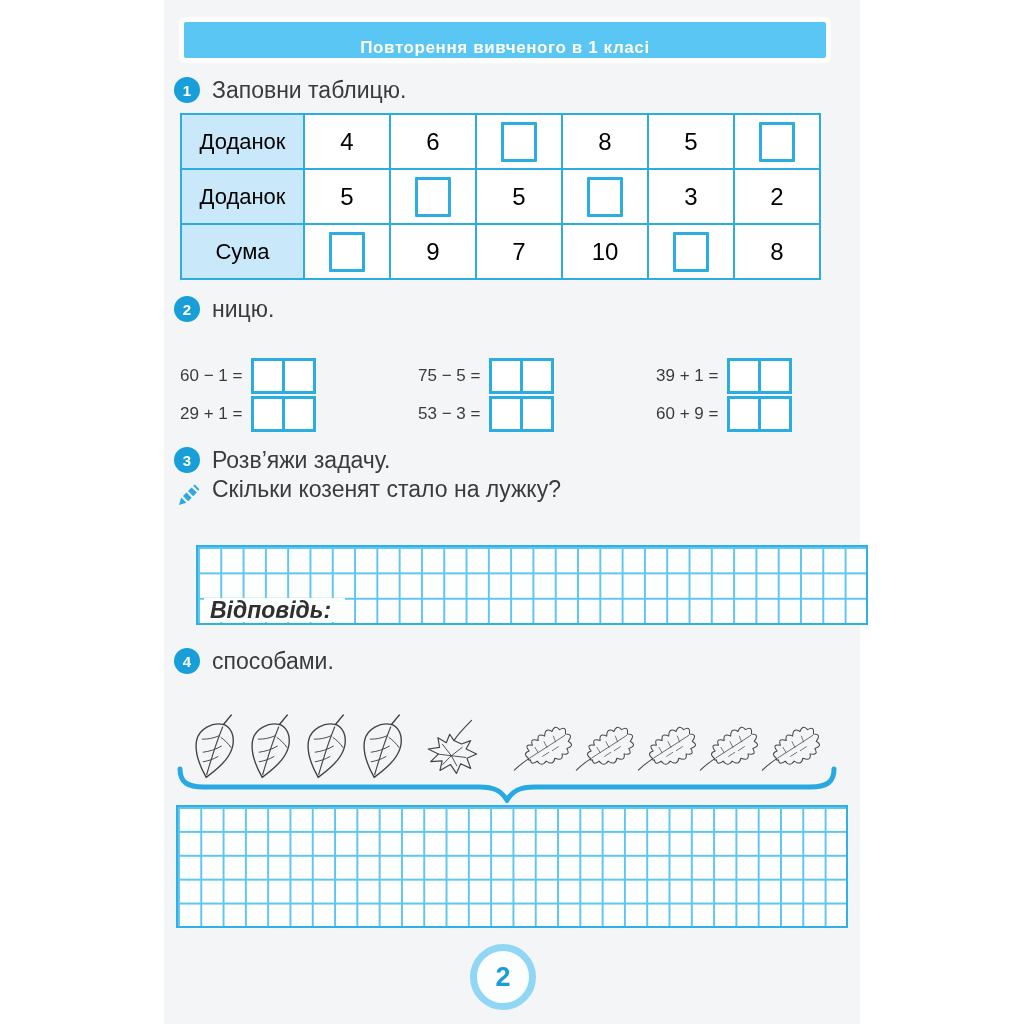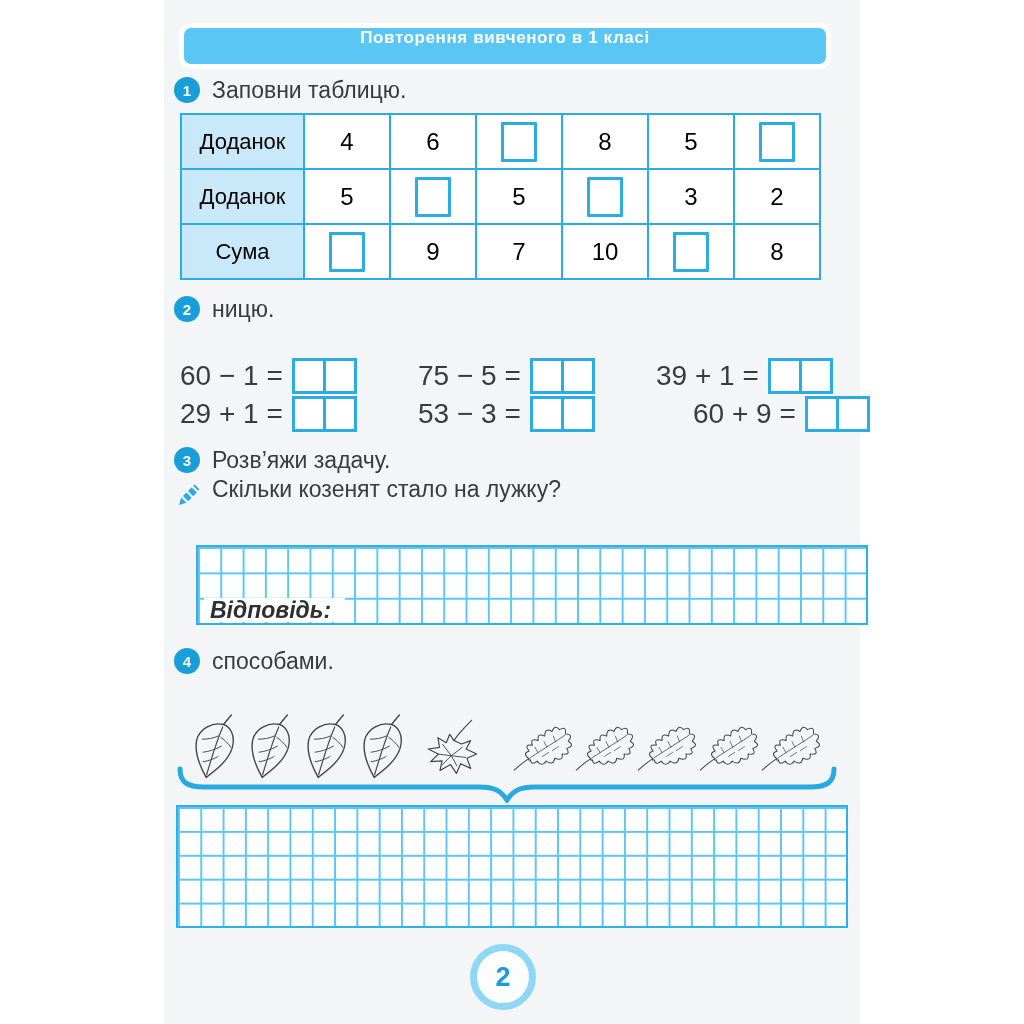--- a/index.html
+++ b/index.html
@@ -1,38 +1,38 @@
 <!DOCTYPE html>
 <html><head>
 <meta charset="utf-8">
 <style>
   html,body{margin:0;padding:0;}
   body{width:1024px;height:1024px;background:#ffffff;font-family:"Liberation Sans","DejaVu Sans",sans-serif;color:#3b3b3b;-webkit-font-smoothing:antialiased;}
   .stage{position:relative;width:1024px;height:1024px;background:#ffffff;overflow:hidden;}
   .page{position:absolute;left:164px;top:0;width:696px;height:1024px;background:#f4f5f7;}
 
   
-  .banner{position:absolute;left:20px;top:28px;width:642px;height:36px;background:#5ac6f3;border-radius:7px;box-shadow:0 0 0 5px #ffffff;display:flex;align-items:flex-start;justify-content:center;}
+  .banner{position:absolute;left:20px;top:22px;width:642px;height:36px;background:#5ac6f3;border-radius:2px;box-shadow:0 0 0 5px #ffffff;display:flex;align-items:flex-end;justify-content:center;}
   .banner span{color:#ffffff;font-weight:bold;font-size:17px;letter-spacing:.6px;}
 
   
   .task-head{position:absolute;display:flex;align-items:flex-start;}
   .tnum{flex:0 0 auto;width:26px;height:26px;border-radius:50%;background:#189fd9;color:#fff;font-weight:bold;font-size:15px;display:flex;align-items:center;justify-content:center;margin-top:2px;}
   .ttext{margin-left:12px;font-size:23px;line-height:31px;}
 
   
   table.t1{position:absolute;left:16px;top:113px;border-collapse:collapse;table-layout:fixed;background:#ffffff;}
   table.t1 td{border:2px solid #2badе2;border:2px solid #2badE2;height:51px;text-align:center;vertical-align:middle;font-size:24px;color:#000000;}
   table.t1 td.lbl{background:#c9e9fa;font-size:22px;}
   .mini-box{width:30px;height:34px;border:3px solid #2badE2;background:#fff;margin:0 auto;border-radius:1px;}
 
   
   .equations{position:absolute;left:12px;top:358px;width:672px;height:76px;}
   .eq{position:absolute;display:flex;align-items:center;}
-  .eq-text{font-size:28px;white-space:pre;margin-right:9px;}
+  .eq-text{font-size:17px;white-space:pre;margin-right:9px;}
   .box-pair{display:flex;}
   .abox{width:28px;height:30px;border:3px solid #2badE2;background:#fff;}
   .abox+.abox{margin-left:-3px;}
 
   
   .pencil{position:absolute;left:14px;top:484px;}
   .ptext{position:absolute;left:48px;top:474px;font-size:23px;line-height:30px;}
 
   
   .sgrid{position:absolute;left:12px;background:#fdfefe;border:2px solid #2fb0e6;
@@ -152,21 +152,21 @@
             <div class="abox"></div>
           </div>
     </div>
     <div class="eq" style="left:242px;top:38px;">
       <span class="eq-text">53 − 3 =</span>
       <div class="box-pair">
             <div class="abox"></div>
             <div class="abox"></div>
           </div>
     </div>
-    <div class="eq" style="left:480px;top:38px;margin-left:37px;">
+    <div class="eq" style="left:480px;top:38px;">
       <span class="eq-text">60 + 9 =</span>
       <div class="box-pair">
             <div class="abox"></div>
             <div class="abox"></div>
           </div>
     </div>
   </div>
 
   <div class="task-head" style="left:10px;top:445px;">
     <div class="tnum">3</div>

